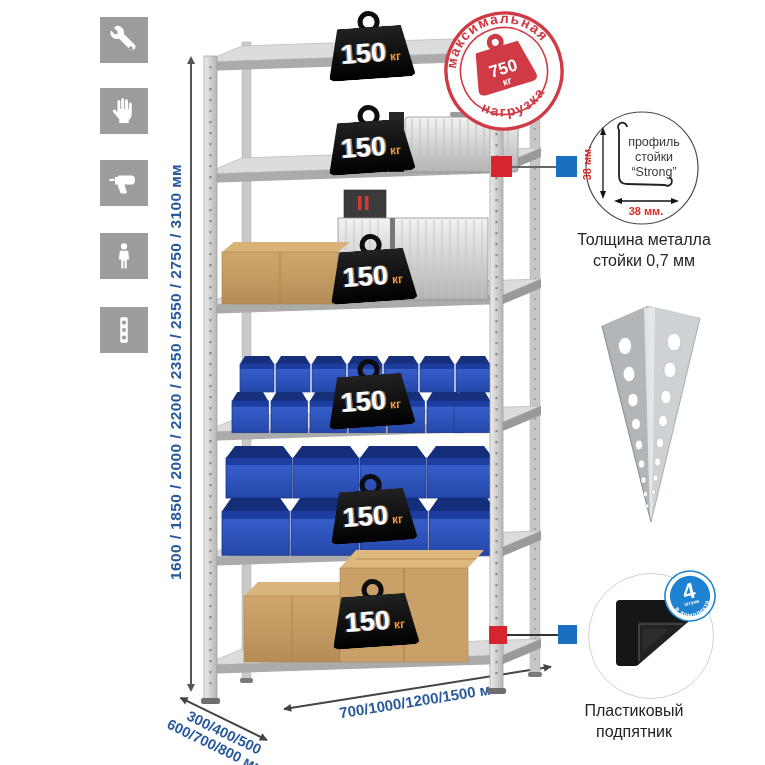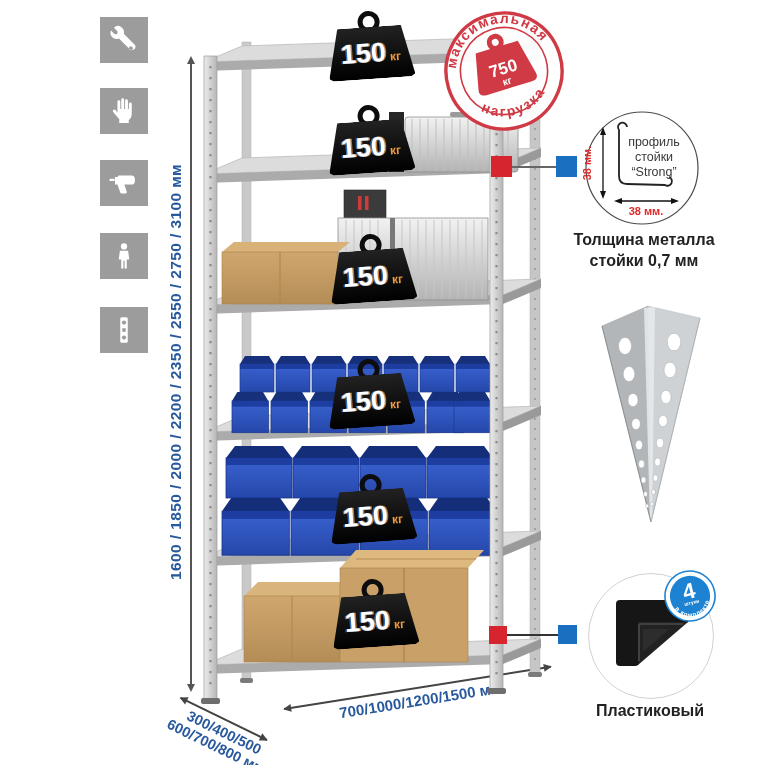--- a/index.html
+++ b/index.html
@@ -39,21 +39,21 @@
     text-shadow:-1.5px 0 0 rgba(60,130,220,.8),1.5px 0 0 rgba(235,150,60,.8);}
   .w-unit{font-size:12px;font-weight:bold;color:#ef9b43;margin-left:4px;transform:translateY(5px);}
   
   .sq{position:absolute;z-index:7;}
   .sq-red{background:#d6252e;}
   .sq-blue{background:#1a6fc0;}
   .conn-line{position:absolute;background:#666;z-index:6;}
   
   .caption{
     position:absolute;text-align:center;color:#222;
-    font-size:16px;font-weight:700;line-height:1.3;
+    font-size:16px;font-weight:400;line-height:1.3;
   }
   .caption span{display:block;}
   
   .dim{position:absolute;transform-origin:top left;color:#27599c;font-weight:bold;}
   .dimline{position:relative;height:2px;background:#444;}
   .dimline::before{content:'';position:absolute;left:-1px;top:-3px;
     border-top:4px solid transparent;border-bottom:4px solid transparent;border-right:8px solid #444;}
   .dimline::after{content:'';position:absolute;right:-1px;top:-3px;
     border-top:4px solid transparent;border-bottom:4px solid transparent;border-left:8px solid #444;}
   .dim-depth{left:181px;top:697px;width:120px;transform:rotate(26deg);font-size:14.5px;line-height:1.12;}
@@ -385,22 +385,23 @@
     <circle cx="27" cy="27" r="21" fill="#1d82d2" stroke="#ffffff" stroke-width="1.8"></circle>
     <text x="27" y="29.5" font-size="22" font-weight="bold" fill="#ffffff" text-anchor="middle">4</text>
     <text x="27" y="35.5" font-size="5" font-weight="bold" fill="#ffffff" text-anchor="middle">штуки</text>
     <path id="badgeArc" d="M 8,29 A 19,19 0 0 0 46,29" fill="none"></path>
     <text font-size="6.4" font-weight="bold" fill="#ffffff" letter-spacing="0.6">
       <textPath href="#badgeArc" startOffset="50%" text-anchor="middle">в комплекте</textPath>
     </text>
   </g>
 </svg>
 
-<div class="caption" style="left:568px;top:701px;width:164px">
+<div class="caption" style="left:552px;top:701px;width:164px">
   <span>Пластиковый</span>
+  <span>подпятник</span>
 </div>
 
 <div class="dim dim-depth">
   <div class="dimline" style="width:96px"></div>
   <span class="t1">300/400/500</span>
   <span class="t2">600/700/800 мм</span>
 </div>
 
 <div class="dim dim-width">
   <div class="dimline" style="width:270px"></div>

